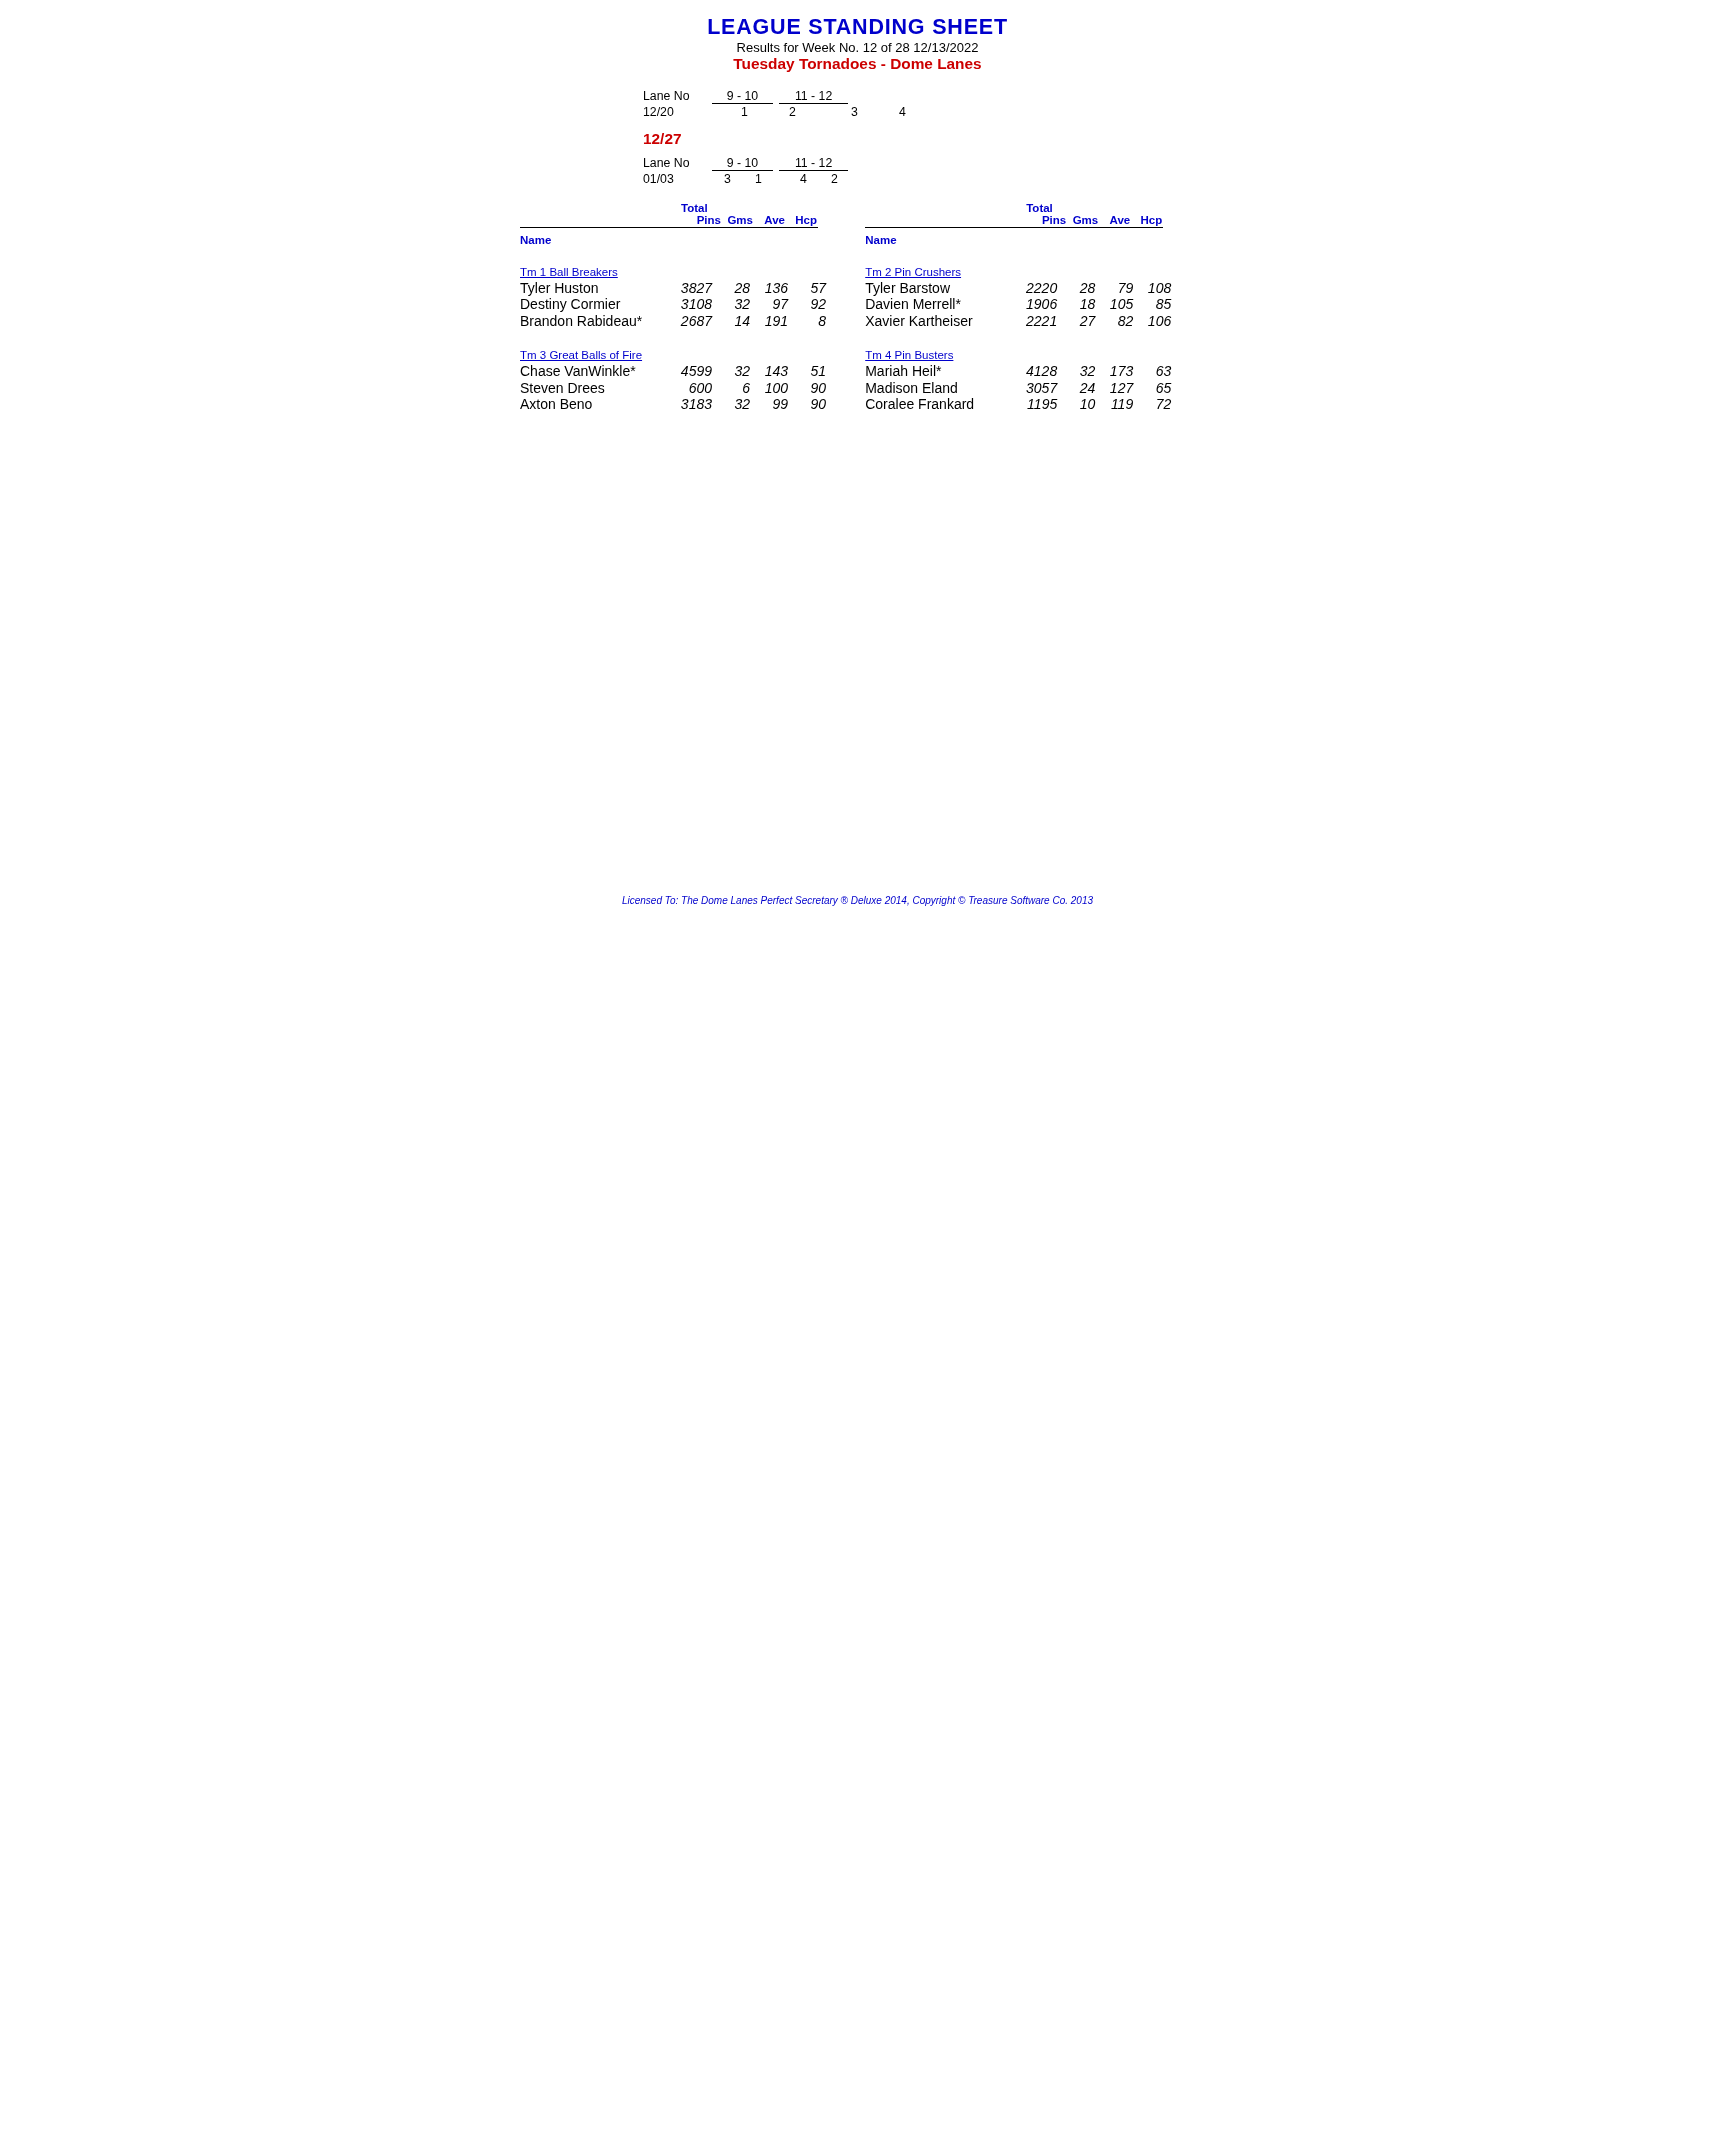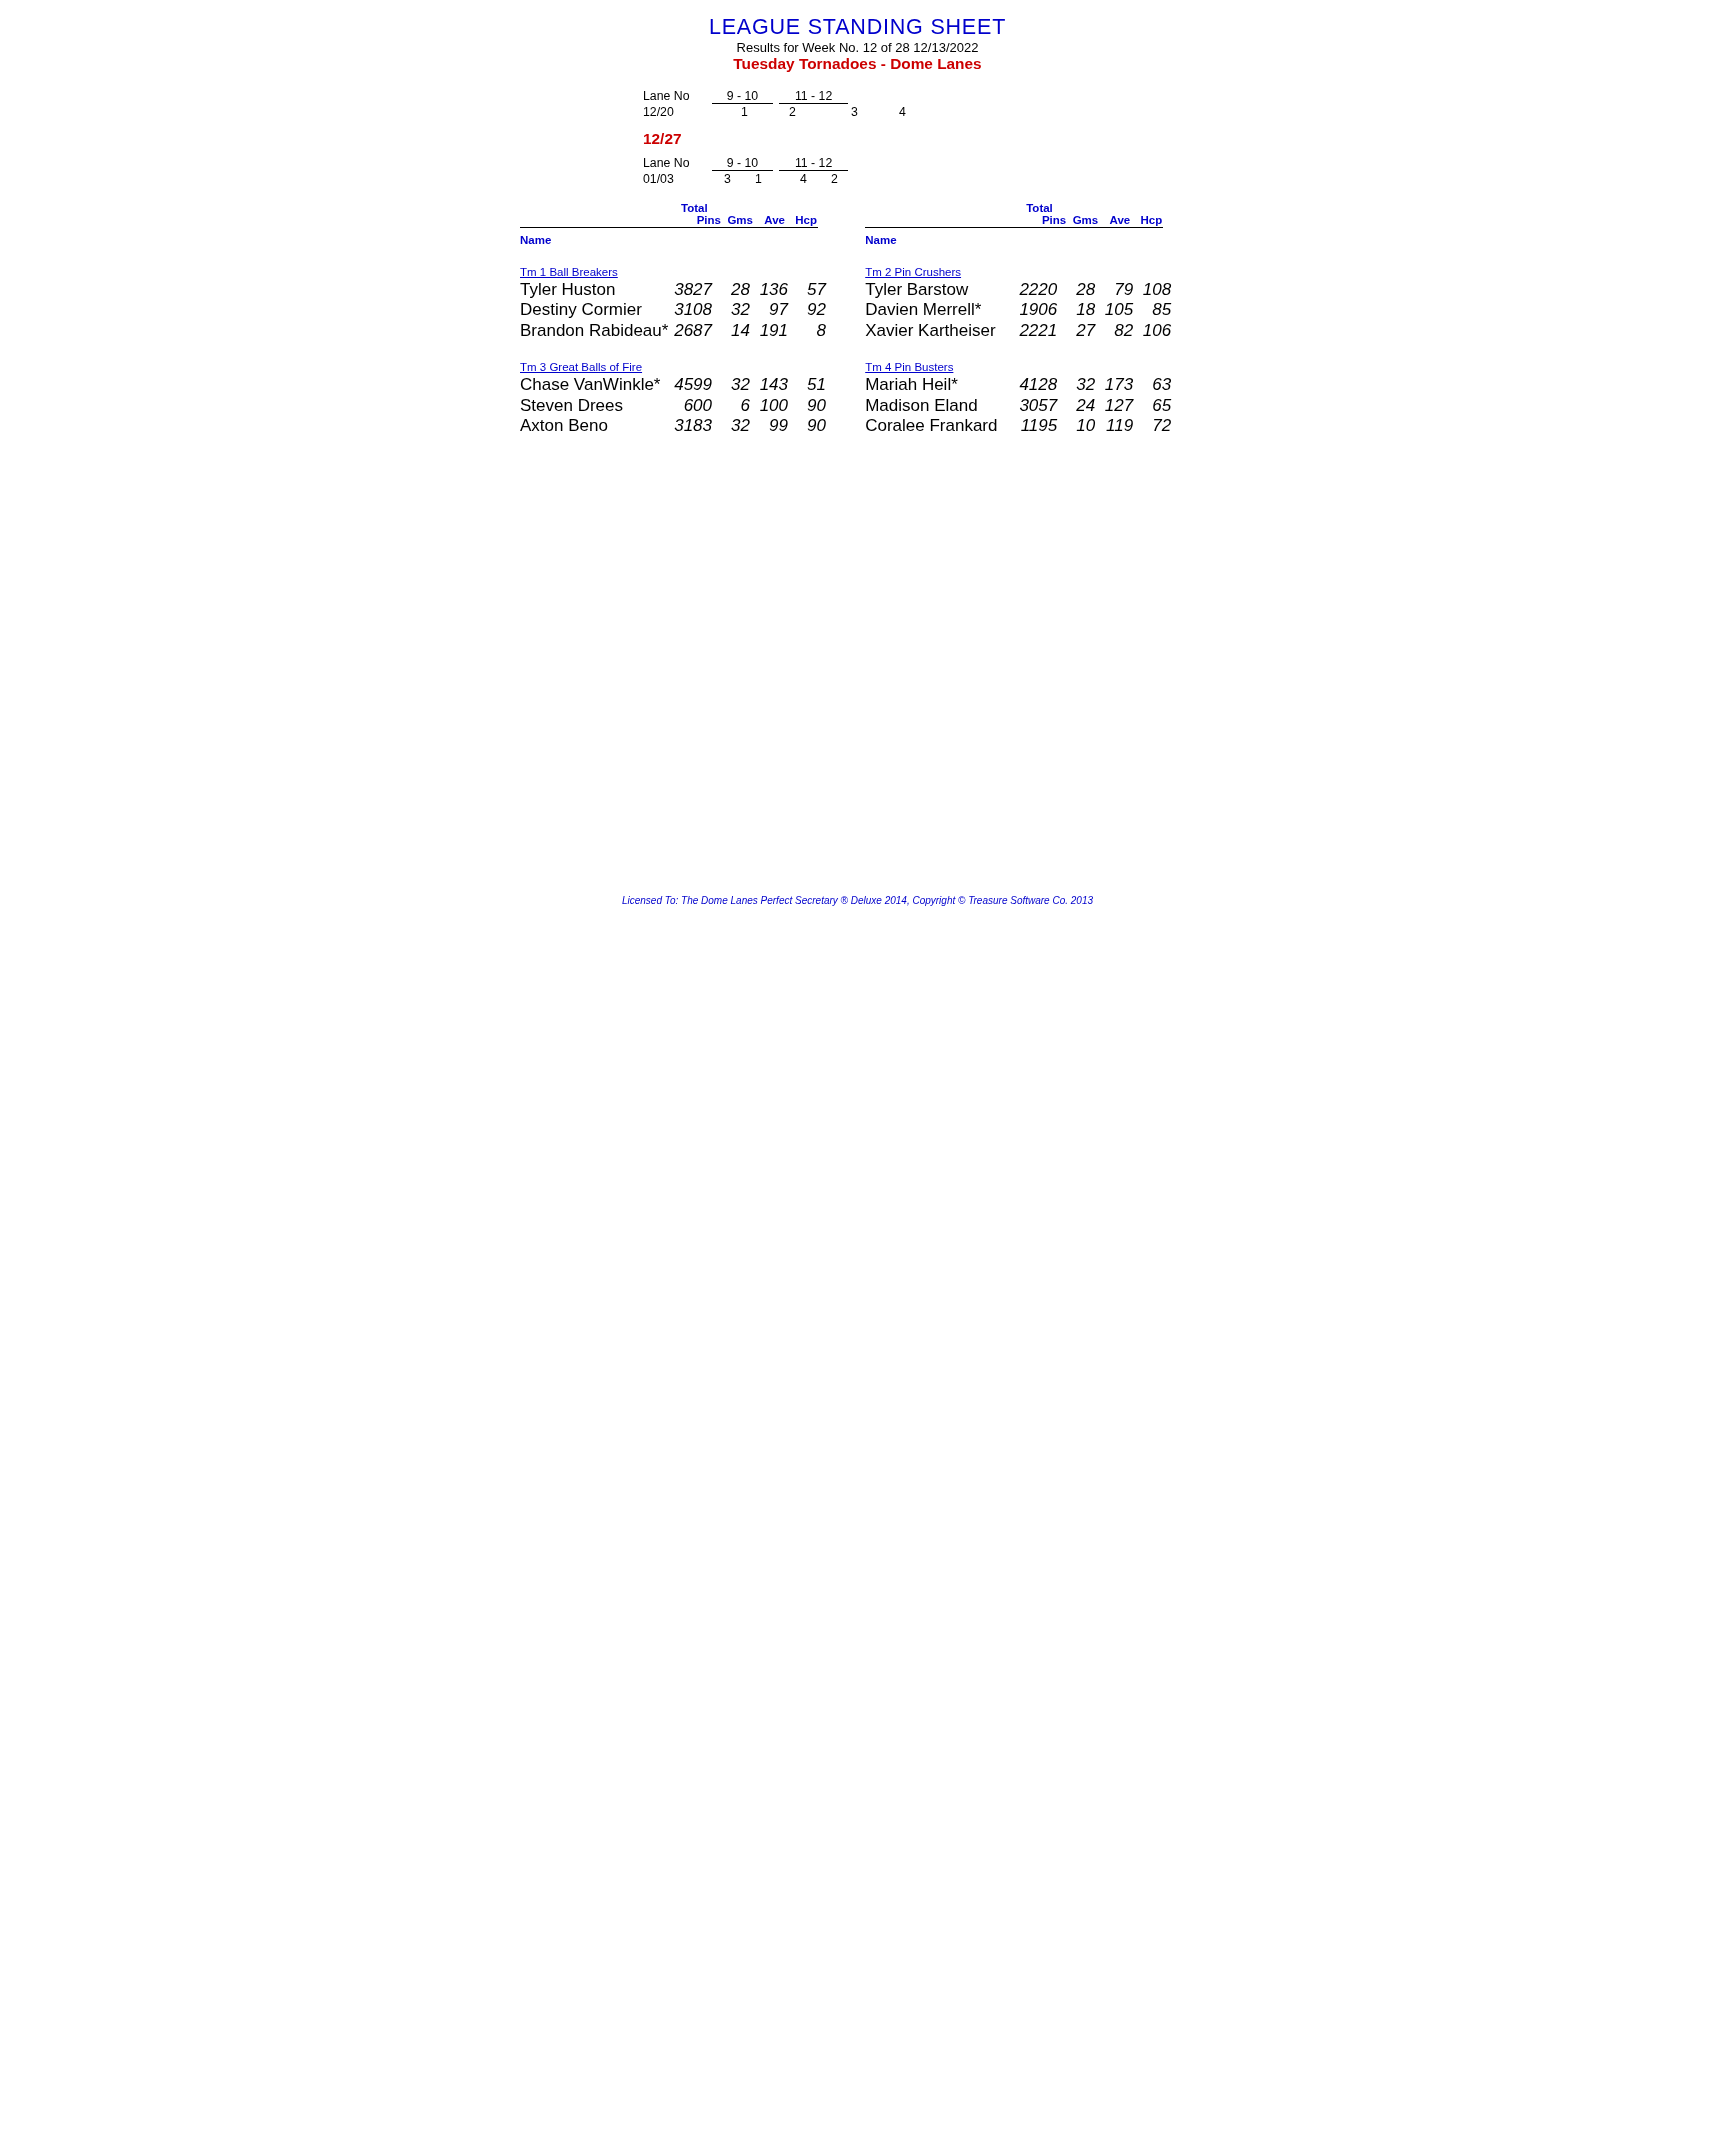--- a/index.html
+++ b/index.html
@@ -13,21 +13,21 @@
       margin: 0 auto;
       padding: 15.4px 31px;
       position: relative;
     }
     .header {
       text-align: center;
       margin-bottom: 15.4px;
     }
     .header-title {
       font-size: 21.5px;
-      font-weight: normal;
+      font-weight: bold;
       color: #0000cc;
       letter-spacing: 0.8px;
     }
     .header-subtitle {
       font-size: 13px;
       color: #000;
     }
     .header-league {
       font-size: 15.4px;
       font-weight: bold;
@@ -41,21 +41,21 @@
     }
     .team-name {
       color: #0000cc;
       font-size: 11.5px;
       text-decoration: underline;
       margin-bottom: 1.5px;
       margin-top: 20px;
     }
     .player-row {
       display: flex;
-      font-size: 17px;
+      font-size: 14px;
       margin-bottom: 0.8px;
     }
     .player-name {
       width: 154px;
     }
     .player-stat {
       width: 38px;
       text-align: right;
       font-style: italic;
     }

